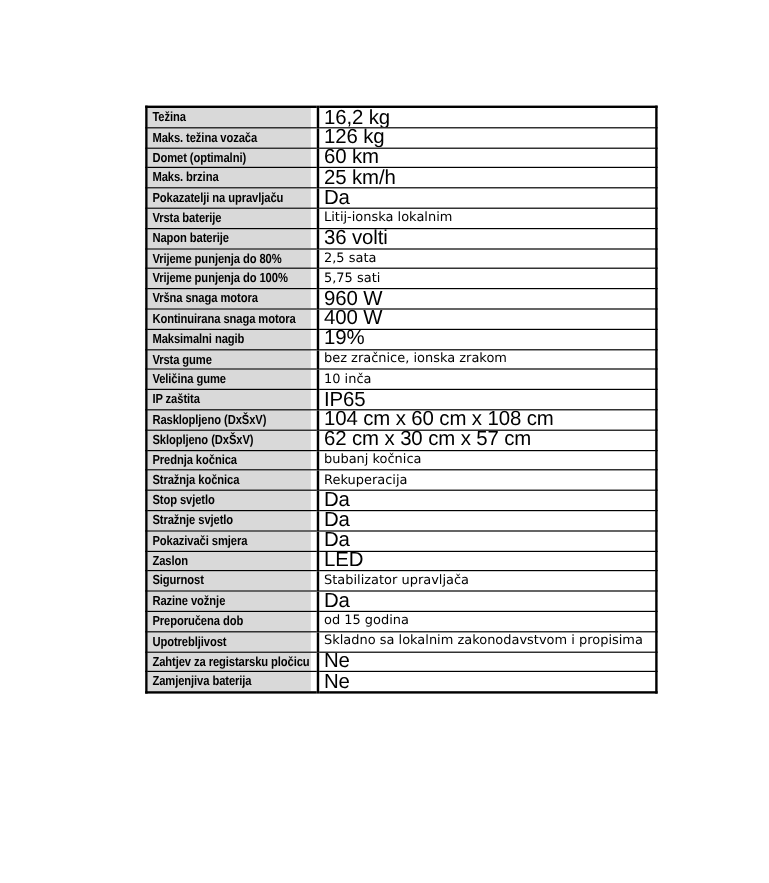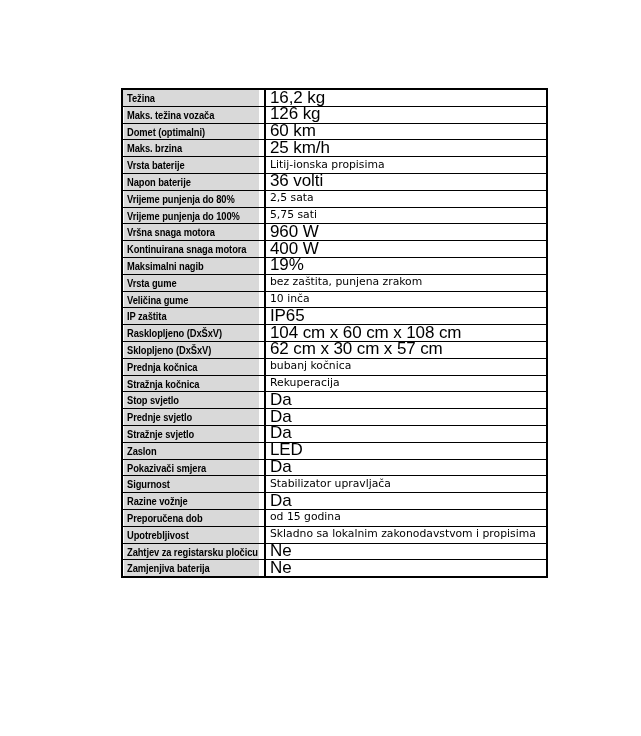--- a/index.html
+++ b/index.html
@@ -88,22 +88,26 @@
         </tr>
         <tr>
           <td class="label-cell"><span class="label-text">Domet (optimalni)</span></td>
           <td class="value-cell">60 km</td>
         </tr>
         <tr>
           <td class="label-cell"><span class="label-text">Maks. brzina</span></td>
           <td class="value-cell">25 km/h</td>
         </tr>
         <tr>
+          <td class="label-cell"><span class="label-text">Pokazatelji na upravljaču</span></td>
+          <td class="value-cell">Da</td>
+        </tr>
+        <tr>
           <td class="label-cell"><span class="label-text">Vrsta baterije</span></td>
-          <td class="value-cell wide">Litij-ionska propisima</td>
+          <td class="value-cell wide">Litij-ionska lokalnim</td>
         </tr>
         <tr>
           <td class="label-cell"><span class="label-text">Napon baterije</span></td>
           <td class="value-cell">36 volti</td>
         </tr>
         <tr>
           <td class="label-cell"><span class="label-text">Vrijeme punjenja do 80%</span></td>
           <td class="value-cell wide">2,5 sata</td>
         </tr>
         <tr>
@@ -117,21 +121,21 @@
         <tr>
           <td class="label-cell"><span class="label-text">Kontinuirana snaga motora</span></td>
           <td class="value-cell">400 W</td>
         </tr>
         <tr>
           <td class="label-cell"><span class="label-text">Maksimalni nagib</span></td>
           <td class="value-cell">19%</td>
         </tr>
         <tr>
           <td class="label-cell"><span class="label-text">Vrsta gume</span></td>
-          <td class="value-cell wide">bez zaštita, punjena zrakom</td>
+          <td class="value-cell wide">bez zračnice, ionska zrakom</td>
         </tr>
         <tr>
           <td class="label-cell"><span class="label-text">Veličina gume</span></td>
           <td class="value-cell wide">10 inča</td>
         </tr>
         <tr>
           <td class="label-cell"><span class="label-text">IP zaštita</span></td>
           <td class="value-cell">IP65</td>
         </tr>
         <tr>
@@ -148,34 +152,30 @@
         </tr>
         <tr>
           <td class="label-cell"><span class="label-text">Stražnja kočnica</span></td>
           <td class="value-cell wide">Rekuperacija</td>
         </tr>
         <tr>
           <td class="label-cell"><span class="label-text">Stop svjetlo</span></td>
           <td class="value-cell">Da</td>
         </tr>
         <tr>
-          <td class="label-cell"><span class="label-text">Prednje svjetlo</span></td>
-          <td class="value-cell">Da</td>
-        </tr>
-        <tr>
           <td class="label-cell"><span class="label-text">Stražnje svjetlo</span></td>
+          <td class="value-cell">Da</td>
+        </tr>
+        <tr>
+          <td class="label-cell"><span class="label-text">Pokazivači smjera</span></td>
           <td class="value-cell">Da</td>
         </tr>
         <tr>
           <td class="label-cell"><span class="label-text">Zaslon</span></td>
           <td class="value-cell">LED</td>
-        </tr>
-        <tr>
-          <td class="label-cell"><span class="label-text">Pokazivači smjera</span></td>
-          <td class="value-cell">Da</td>
         </tr>
         <tr>
           <td class="label-cell"><span class="label-text">Sigurnost</span></td>
           <td class="value-cell wide">Stabilizator upravljača</td>
         </tr>
         <tr>
           <td class="label-cell"><span class="label-text">Razine vožnje</span></td>
           <td class="value-cell">Da</td>
         </tr>
         <tr>

